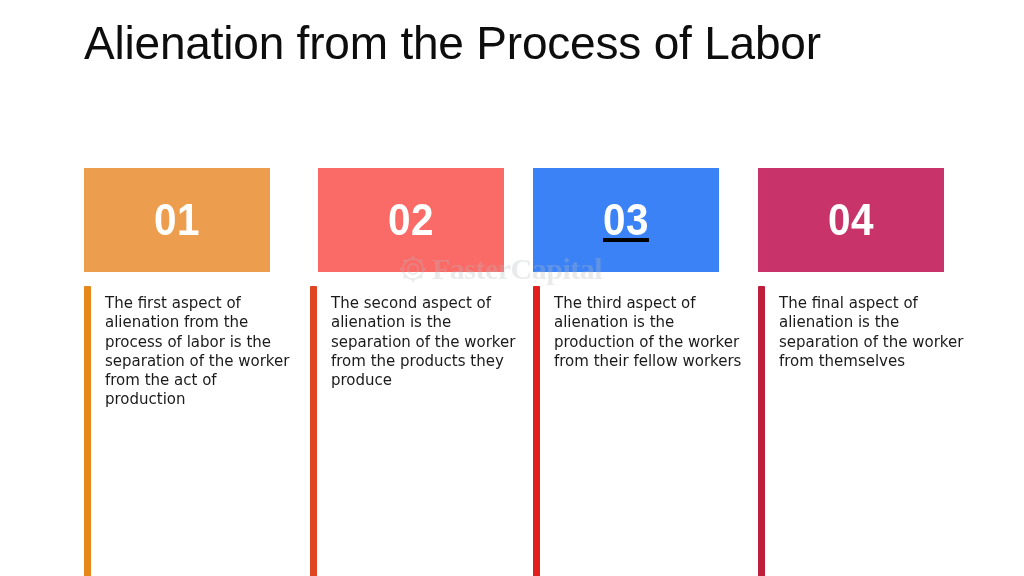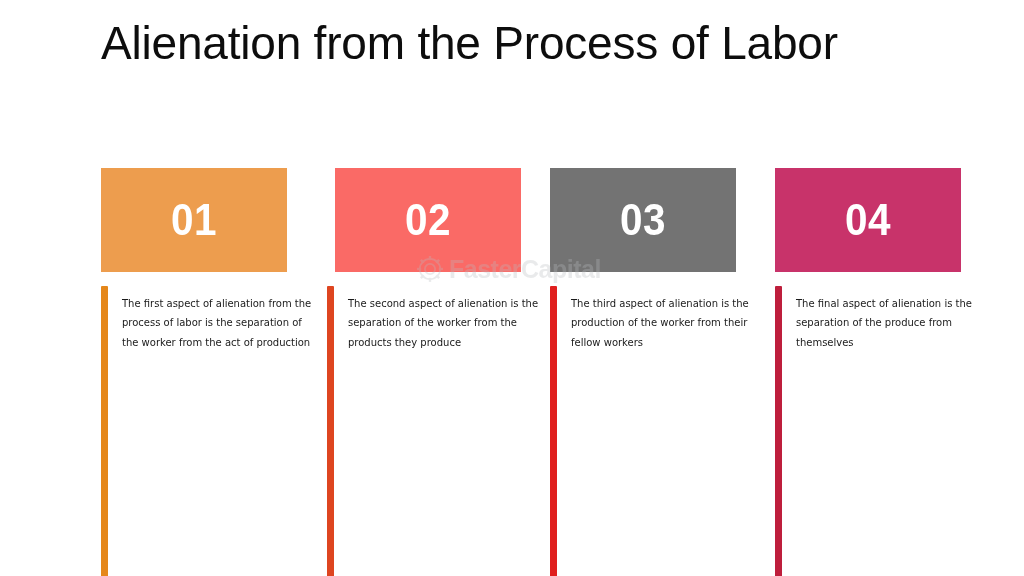--- a/index.html
+++ b/index.html
@@ -10,21 +10,21 @@
     width: 1024px;
     height: 576px;
     background: #ffffff;
     font-family: "Liberation Sans", sans-serif;
     overflow: hidden;
     position: relative;
   }
 
   #slide {
     position: absolute;
-    left: 17px; top: 0;
+    left: 0; top: 0;
     width: 980px;
     height: 576px;
     background: #ffffff;
   }
 
   
   #slide-title {
     position: absolute;
     left: 84px;
     top: 17px;
@@ -79,21 +79,21 @@
     width: 7px;
     height: 389px;
     border-radius: 1px;
   }
 
   .step-text {
     position: absolute;
     left: 21px;
     top: 126px;
     width: 196px;
-    font-size: 10px;
+    font-size: 15px;
     line-height: 19.3px;
     color: #1a1a1a;
     font-family: "DejaVu Sans", "Liberation Sans", sans-serif;
   }
 
   
   #watermark {
     position: absolute;
     left: 396px;
     top: 248px;
@@ -104,25 +104,25 @@
     pointer-events: none;
     opacity: 0.30;
   }
   #watermark-gear {
     width: 34px;
     height: 34px;
     flex: 0 0 34px;
     margin-right: 2px;
   }
   #watermark-text {
-    font-size: 25px;
+    font-size: 30px;
     font-weight: bold;
     color: #b9bcc0;
     letter-spacing: -0.5px;
-    font-family: Liberation Sans, sans-serif;
+    font-family: Liberation Serif, serif;
   }
 </style>
 </head>
 <body style="background: rgb(255, 255, 255);">
 
 <div id="slide">
 
   <div id="slide-title">Alienation from the Process of Labor</div>
 
   <div id="steps">
@@ -137,33 +137,33 @@
 
     <div class="step" style="left:310px;">
       <div class="step-card" style="background: rgb(250, 106, 102); margin-left: 8px;">
         <span class="step-number">02</span>
       </div>
       <div class="step-bar" style="background: rgb(222, 69, 32);"></div>
       <div class="step-text">The second aspect of alienation is the separation of the worker from the products they produce</div>
     </div>
 
     <div class="step" style="left:533px;">
-      <div class="step-card" style="background: #737373;">
+      <div class="step-card" style="background: #3b82f6; text-decoration: underline;">
         <span class="step-number">03</span>
       </div>
       <div class="step-bar" style="background: rgb(224, 31, 30);"></div>
       <div class="step-text">The third aspect of alienation is the production of the worker from their fellow workers</div>
     </div>
 
     <div class="step" style="left:758px;">
       <div class="step-card" style="background: rgb(200, 51, 106); align-items: center;">
         <span class="step-number">04</span>
       </div>
       <div class="step-bar" style="background: rgb(190, 30, 60);"></div>
-      <div class="step-text">The final aspect of alienation is the separation of the produce from themselves</div>
+      <div class="step-text">The final aspect of alienation is the separation of the worker from themselves</div>
     </div>
 
   </div>
 
   <div id="watermark">
     <svg id="watermark-gear" viewBox="0 0 100 100" xmlns="http://www.w3.org/2000/svg">
       <g fill="none" stroke="#b9bcc0" stroke-width="5">
         <circle cx="50" cy="50" r="30"></circle>
         <circle cx="50" cy="50" r="15"></circle>
         <g stroke-width="7">

